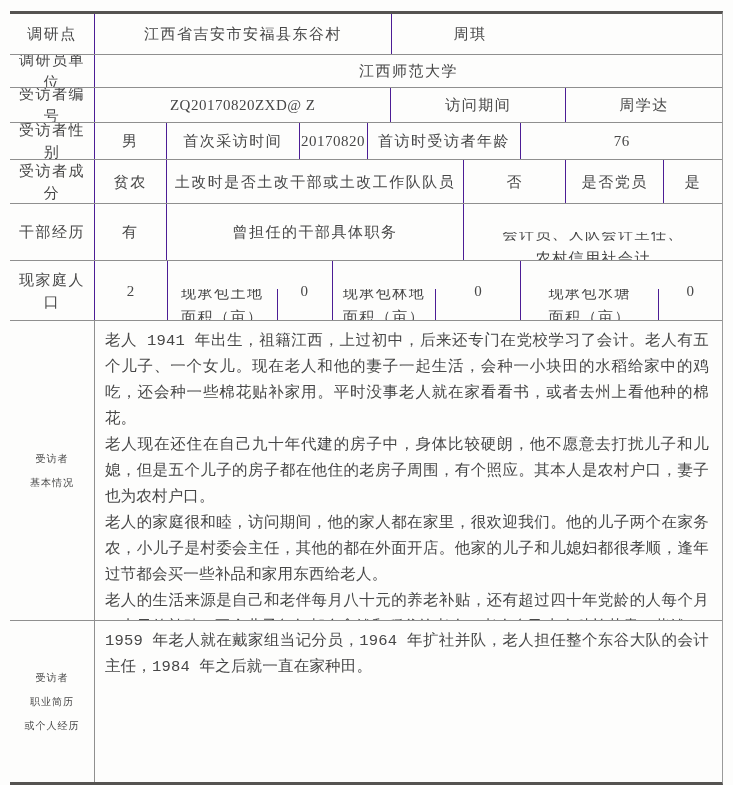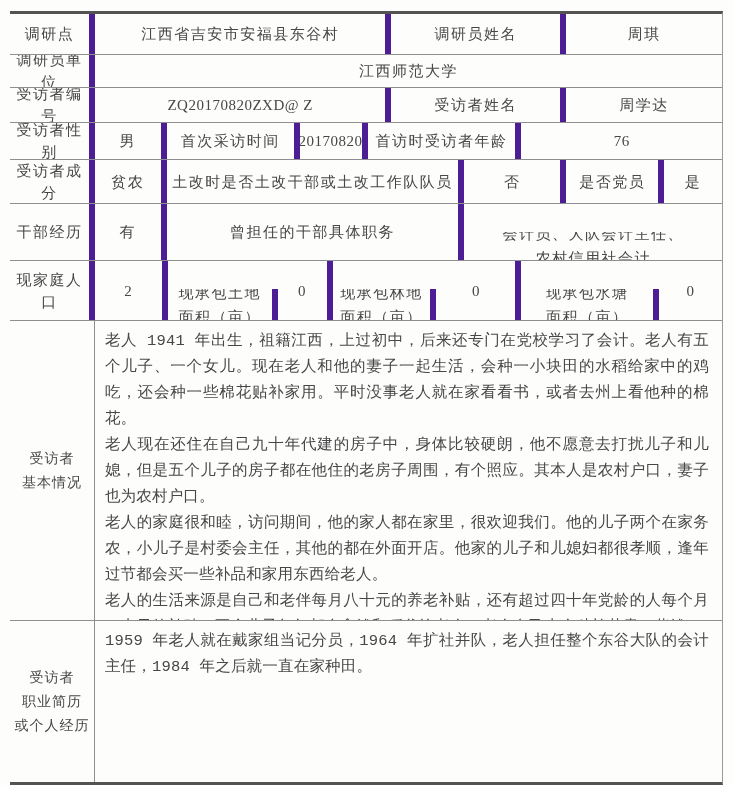--- a/index.html
+++ b/index.html
@@ -21,21 +21,21 @@
     box-sizing:border-box;
   }
   .row{
     display:flex;
     border-bottom:1px solid #8f8f8f;
     box-sizing:border-box;
   }
   .row:last-child{border-bottom:none;}
   .cell{
     box-sizing:border-box;
-    border-right:6px solid #4c1d95;
+    border-right:1px solid #4c1d95;
     display:flex;
     align-items:center;
     justify-content:center;
     text-align:center;
     font-size:15px;
     letter-spacing:1.5px;
     line-height:22px;
     padding:2px 3px;
     overflow:hidden;
   }
@@ -55,47 +55,46 @@
   }
   .textcell p{margin:0;}
   .sec-label{
     box-sizing:border-box;
     border-right:1px solid #8f8f8f;
     display:flex;
     flex-direction:column;
     align-items:center;
     justify-content:center;
     text-align:center;
-    font-size:14px;
+    font-size:10px;
     letter-spacing:1px;
     line-height:24px;
   }
 </style>
 </head>
 <body>
 
 <div class="page">
   <div class="doc-table">
 
     <div class="row" style="height:41px">
       <div class="cell" style="width:85px">调研点</div>
       <div class="cell" style="width:297px">江西省吉安市安福县东谷村</div>
-      <div class="cell" style="width:175px">调研员姓名</div>
       <div class="cell" style="width:156px">周琪</div>
     </div>
 
     <div class="row" style="height:33px">
       <div class="cell" style="width:85px">调研员单位</div>
       <div class="cell" style="width:628px">江西师范大学</div>
     </div>
 
     <div class="row" style="height:35px">
       <div class="cell" style="width:85px">受访者编号</div>
       <div class="cell num" style="width:297px">ZQ20170820ZXD@ Z</div>
-      <div class="cell" style="width:175px">受访者姓名</div>
+      <div class="cell" style="width:175px">访问期间</div>
       <div class="cell" style="width:156px">周学达</div>
     </div>
 
     <div class="row" style="height:37px">
       <div class="cell" style="width:85px">受访者性别</div>
       <div class="cell" style="width:72px">男</div>
       <div class="cell" style="width:133px">首次采访时间</div>
       <div class="cell num" style="width:68px">20170820</div>
       <div class="cell" style="width:154px">首访时受访者年龄</div>
       <div class="cell num" style="width:201px">76</div>

